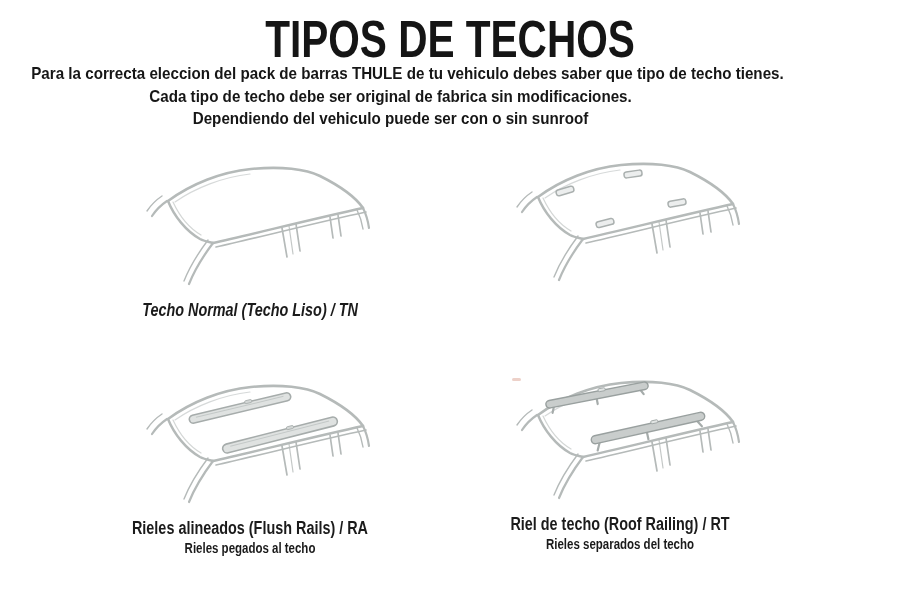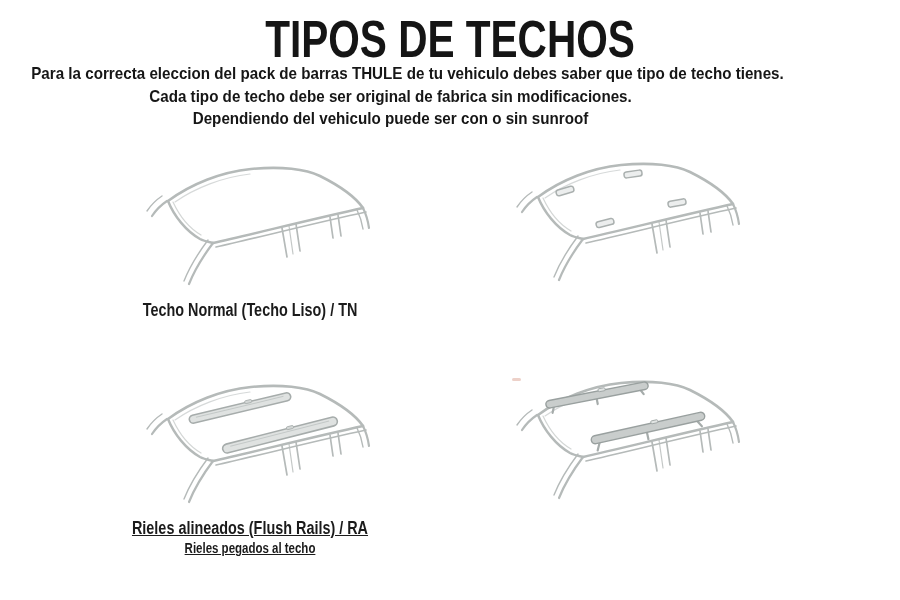--- a/index.html
+++ b/index.html
@@ -24,23 +24,23 @@
     text-align:center;
   }
   .intro-line {
     display:block;
     font-size:16.5px; font-weight:bold; line-height:22.5px;
     color:#161616;
     transform:scaleX(0.92); transform-origin:50% 50%;
     white-space:nowrap;
   }
   figure.roof-card { position:absolute; width:330px; text-align:center; }
-  .card-tn { left:85px;  top:150px; }
+  .card-tn { left:85px;  top:150px;font-style:italic; }
   .card-pf { left:455px; top:146px; }
-  .card-ra { left:85px;  top:368px;text-decoration:underline; }
+  .card-ra { left:85px;  top:368px; }
   .card-rt { left:455px; top:364px; }
   .roof-art { display:block; width:330px; height:148px; }
   .type-label {
     font-size:18px; font-weight:bold; line-height:21px;
     letter-spacing:0px; color:#1b1b1b; margin-top:2px;
     transform:scaleX(0.80); transform-origin:50% 50%;
     white-space:nowrap;
   }
   .type-sublabel {
     font-size:14px; font-weight:bold; line-height:17px;
@@ -152,17 +152,21 @@
           <rect x="-52" y="-3.8" width="104" height="7.6" rx="3.8" fill="#c9cdcc" stroke="#99a09f" stroke-width="1.4"></rect>
           <rect x="2" y="-5.8" width="7" height="3" rx="1" fill="#e2e5e4" stroke="#99a09f" stroke-width="0.8"></rect>
         </g>
         <g transform="translate(193,64) rotate(-12.5)">
           <path d="M-50,3 L-54,11 M-2,3 L-2,11 M49,3 L53,10" stroke="#a6acab" stroke-width="2.2" fill="none" stroke-linecap="round"></path>
           <rect x="-58" y="-4" width="116" height="8" rx="4" fill="#c9cdcc" stroke="#99a09f" stroke-width="1.4"></rect>
           <rect x="4" y="-6.2" width="7" height="3" rx="1" fill="#e2e5e4" stroke="#99a09f" stroke-width="0.8"></rect>
         </g>
       </g>
     </svg>
+    <figcaption>
+      <div class="type-label">Riel de techo (Roof Railing) / RT</div>
+      <div class="type-sublabel">Rieles separados del techo</div>
+    </figcaption>
   </figure>
 
   <div class="artifact"></div>
 
 </main>
 
 </body></html>

